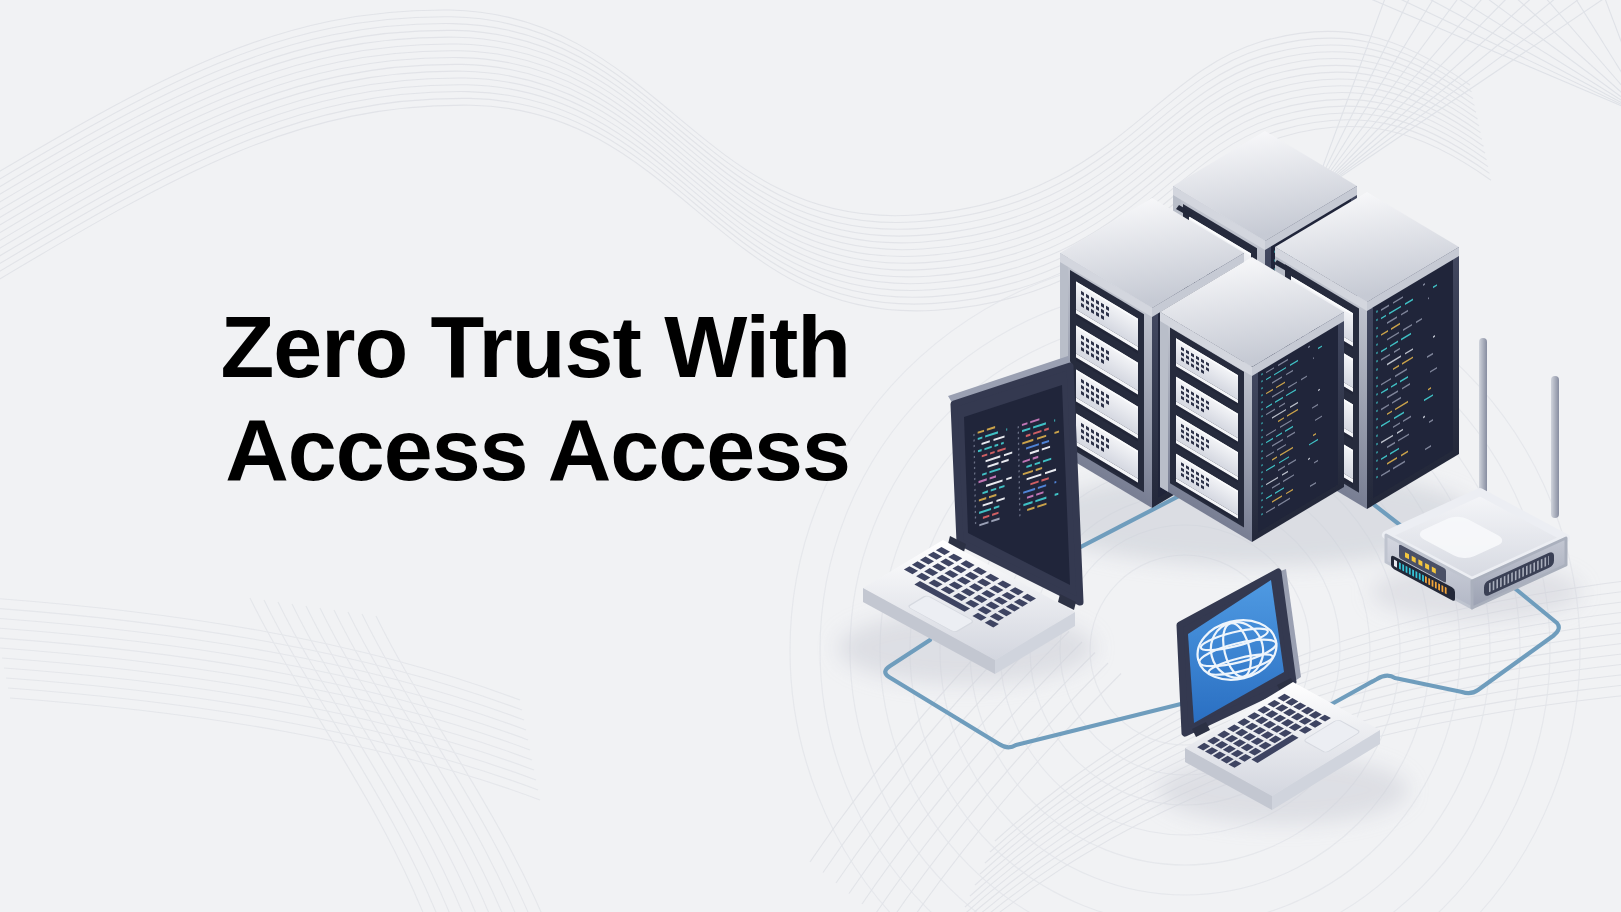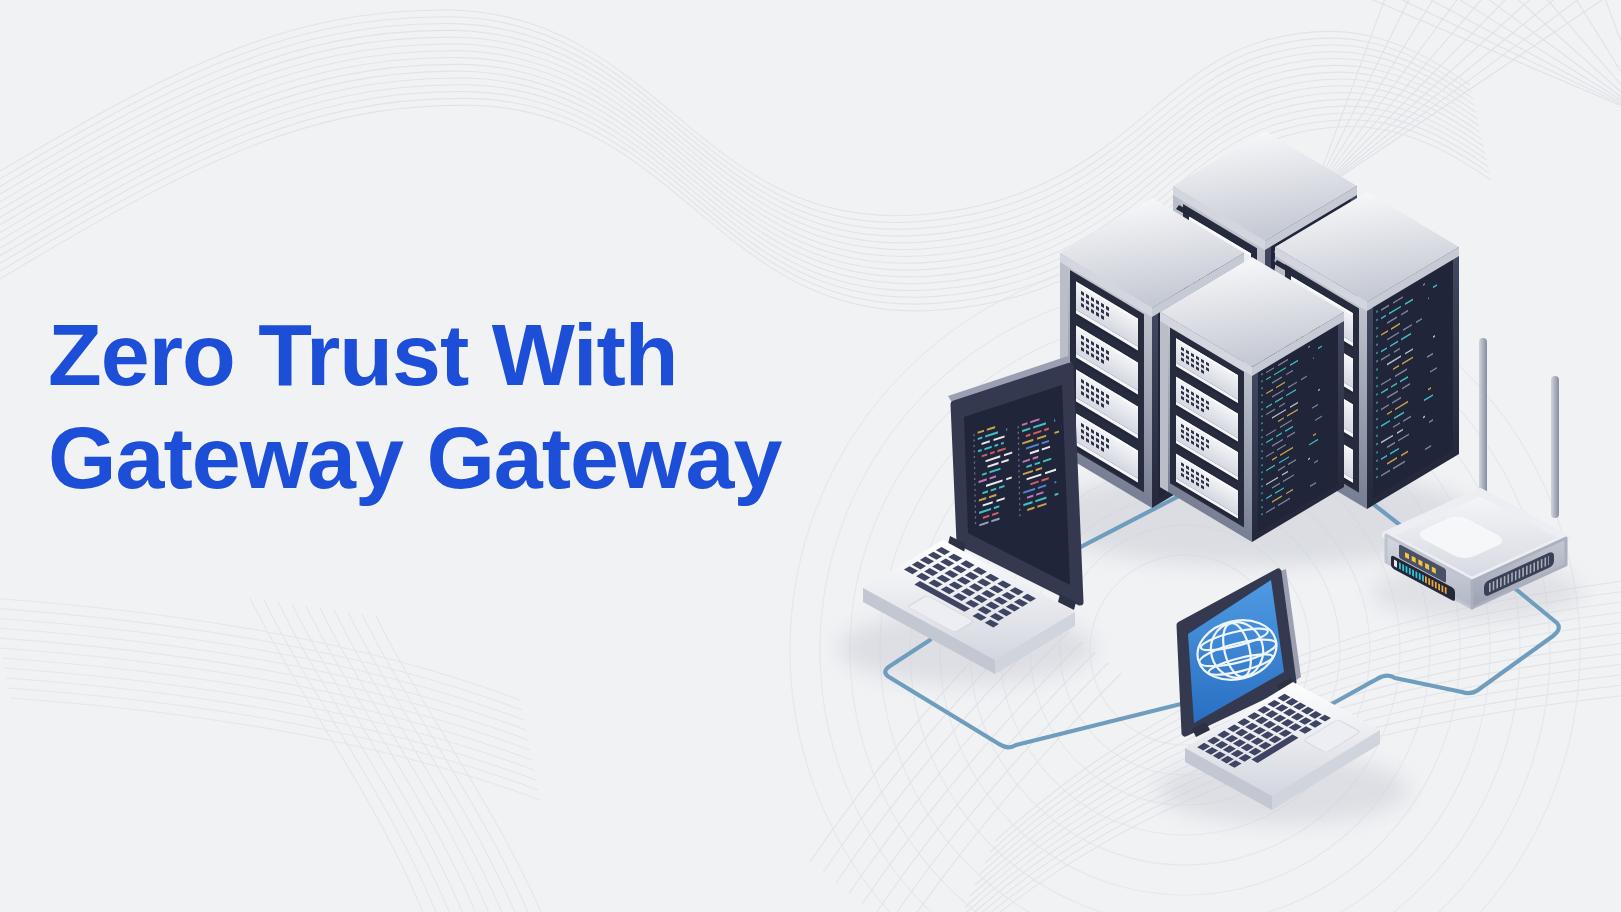--- a/index.html
+++ b/index.html
@@ -1,31 +1,31 @@
 <!DOCTYPE html>
 <html><head>
 <meta charset="utf-8">
 <style>
   html,body{margin:0;padding:0;background:#e8e9ec;}
   .canvas{position:relative;width:1621px;height:912px;overflow:hidden;
           background:#f1f2f4;font-family:"Liberation Sans",sans-serif;}
   .illustration-svg{position:absolute;left:0;top:0;width:1621px;height:912px;display:block;}
-  .headline{position:absolute;left:40px;top:296px;width:810px;margin:8px;
-            text-align:left;font-weight:700;font-size:88px;line-height:1.17;
-            letter-spacing:-1px;color:#1d4ed8;z-index:3;}
+  .headline{position:absolute;left:40px;top:296px;width:810px;margin:0;
+            text-align:right;font-weight:700;font-size:88px;line-height:1.17;
+            letter-spacing:-1px;color:#000000;z-index:3;}
   .headline span{display:block;}
 </style>
 </head>
 <body>
 
 <div class="canvas">
 
   <h1 class="headline">
       <span>Zero Trust With</span>
-      <span>Gateway Gateway</span>
+      <span>Access Access</span>
     </h1>
 
   <svg class="illustration-svg" viewBox="0 0 1621 912" xmlns="http://www.w3.org/2000/svg">
     <defs>
       <linearGradient id="gTop" x1="0" y1="0" x2="0.25" y2="1">
         <stop offset="0" stop-color="#fdfdfe"></stop>
           <stop offset="1" stop-color="#c6cad4"></stop>
       </linearGradient>
       <linearGradient id="gFrame" x1="0" y1="0" x2="0" y2="1">
         <stop offset="0" stop-color="#c2c6d0"></stop>

